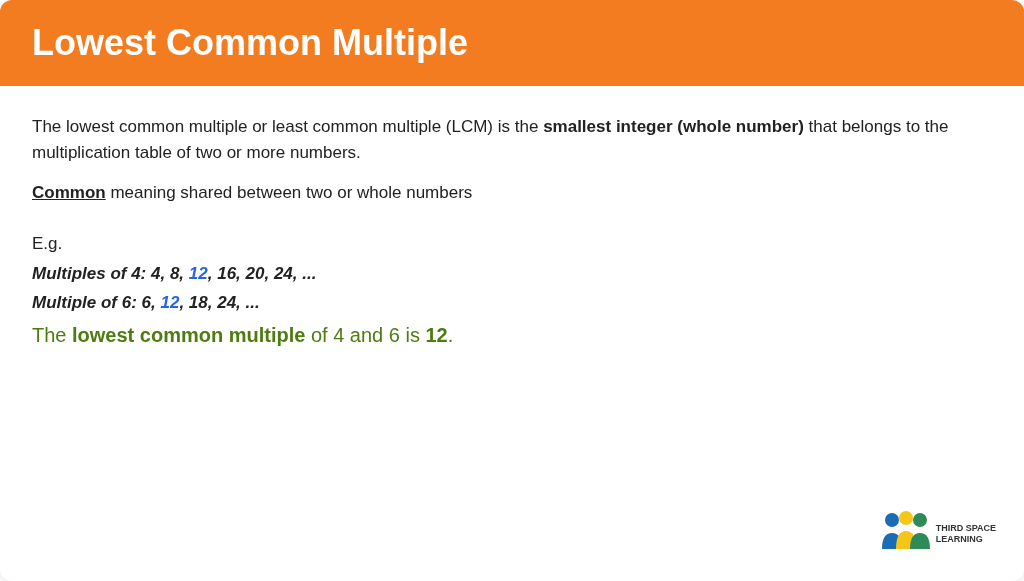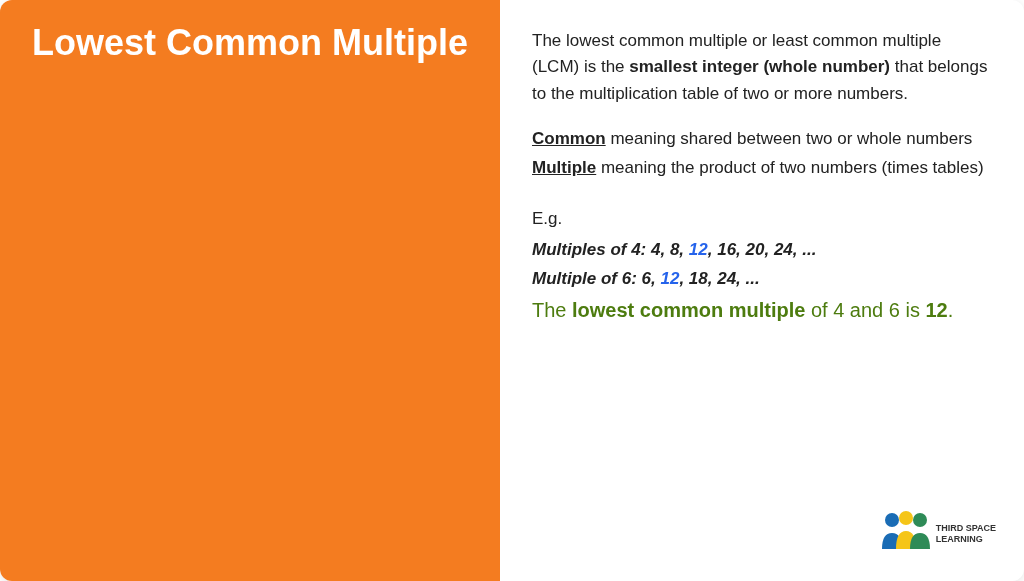--- a/index.html
+++ b/index.html
@@ -17,21 +17,21 @@
     }
 
     .card {
       width: 1024px;
       height: 581px;
       background: #ffffff;
       border-radius: 12px;
       overflow: hidden;
       box-shadow: 0 2px 10px rgba(0,0,0,0.1);
       display: flex;
-      flex-direction: row;
+      flex-direction: column;
     }
 
     .header {
       background: #f47c20;
       padding: 22px 32px 22px 32px;
     }
 
     .header h1 {
       color: #ffffff;
       font-size: 36px;
@@ -42,21 +42,21 @@
     .content {
       padding: 28px 32px 24px 32px;
       flex: 1;
       position: relative;
     }
 
     .intro-text {
       font-size: 17px;
       line-height: 1.55;
       color: #222;
-      margin-bottom: 18px;
+      margin-bottom: 12px;
     }
 
     .definitions {
       margin-bottom: 22px;
     }
 
     .def-line {
       font-size: 17px;
       line-height: 1.7;
       color: #222;
@@ -123,23 +123,20 @@
   <div class="content">
 
     <p class="intro-text">
       <span>The lowest common multiple or least common multiple (LCM) is the </span><strong>smallest integer (whole number)</strong><span> that belongs to the multiplication table of two or more numbers.</span>
     </p>
 
     <div class="definitions">
       <div class="def-line">
         <span class="term">Common</span><span> meaning shared between two or whole numbers</span>
       </div>
-      <div class="def-line">
-        <span class="term">Multiple</span><span> meaning the product of two numbers (times tables)</span>
-      </div>
     </div>
 
     <div class="examples">
       <div class="eg-label">E.g.</div>
       <div class="example-line">
         <span>Multiples of 4: 4, 8, </span><span class="highlight">12</span><span>, 16, 20, 24, ...</span>
       </div>
       <div class="example-line">
         <span>Multiple of 6: 6, </span><span class="highlight">12</span><span>, 18, 24, ...</span>
       </div>

